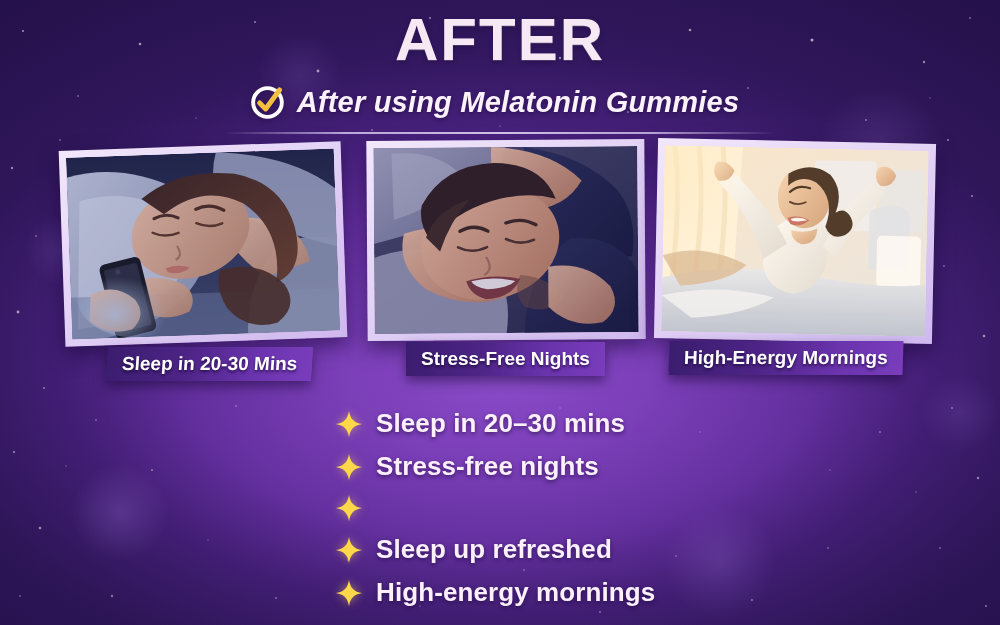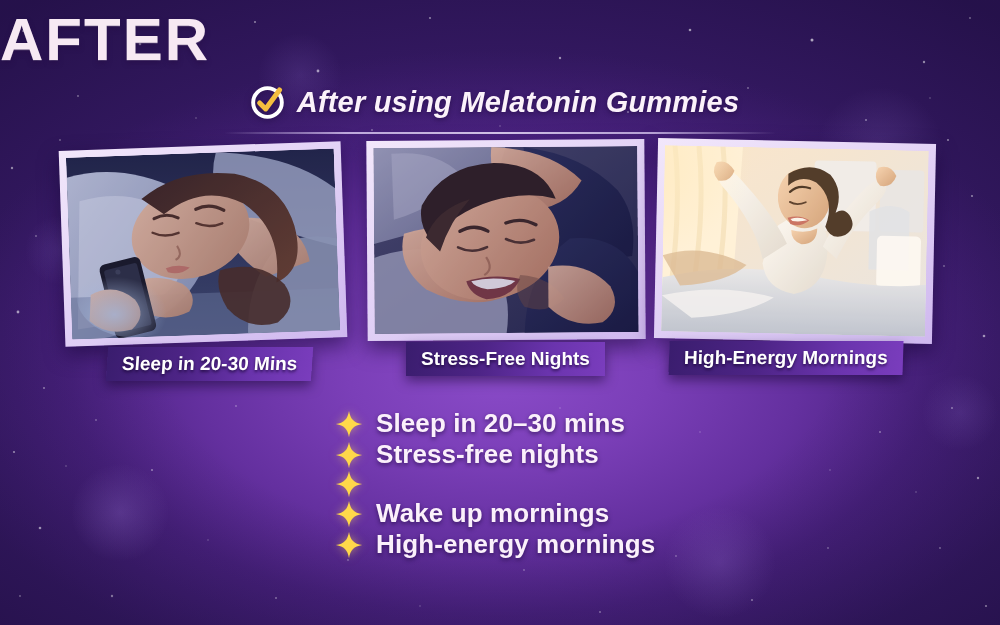--- a/index.html
+++ b/index.html
@@ -32,21 +32,21 @@
       radial-gradient(circle 90px at 88% 24%, rgba(180,140,250,.16), transparent 70%),
       radial-gradient(circle 60px at 30% 12%, rgba(170,130,240,.14), transparent 70%),
       radial-gradient(circle 80px at 72% 90%, rgba(190,150,255,.16), transparent 70%),
       radial-gradient(circle 50px at 6%  40%, rgba(170,135,245,.14), transparent 70%),
       radial-gradient(circle 55px at 96% 66%, rgba(175,140,245,.13), transparent 70%);
   }
 
   
   .title{
     position:absolute; top:8px; left:0; width:1000px;
-    text-align:left;
+    text-align:center;
     font-size:60px; font-weight:bold; letter-spacing:2px;
     color:#f7e9f3;
     text-shadow:0 3px 5px rgba(38,12,70,.55), 0 1px 0 rgba(255,255,255,.25);
     line-height:1.08;
   }
   .subrow{
     position:absolute; top:84px; left:0; width:988px;
     display:flex; align-items:center; justify-content:center; gap:11px;
   }
   .check-icon{ width:37px; height:37px; display:block; filter:drop-shadow(0 2px 3px rgba(30,10,60,.5)); }
@@ -80,21 +80,21 @@
     padding:7px 15px 8px 15px;
     background:linear-gradient(100deg,#3a1d6e 0%, #4d2486 38%, #6a34ad 72%, #7a3dbd 100%);
     box-shadow:0 5px 12px rgba(18,4,44,.5);
     white-space:nowrap;
     line-height:1;
   }
 
   
   .benefits{
     position:absolute; left:0; top:408px; width:1000px;
-    display:flex; flex-direction:column; align-items:center; gap:0;
+    display:flex; flex-direction:column; align-items:center; gap:12px;
   }
   .bitem{
     display:flex; align-items:center; gap:13px;
     width:330px;
   }
   .spark{ width:28px; height:28px; flex:0 0 28px; filter:drop-shadow(0 0 5px rgba(255,216,90,.55)); }
   .btext{
     font-size:26px; font-weight:bold; color:#fbf0fb;
     text-shadow:0 2px 4px rgba(32,10,64,.65);
     white-space:nowrap; letter-spacing:.1px;
@@ -362,21 +362,21 @@
     <div class="bitem">
       <svg class="spark" viewBox="0 0 32 32">
         <path d="M16 1 C17.6 10.4 21.6 14.4 31 16 C21.6 17.6 17.6 21.6 16 31 C14.4 21.6 10.4 17.6 1 16 C10.4 14.4 14.4 10.4 16 1 Z" fill="#ffd84a"></path>
       </svg>
     </div>
 
     <div class="bitem">
       <svg class="spark" viewBox="0 0 32 32">
         <path d="M16 1 C17.6 10.4 21.6 14.4 31 16 C21.6 17.6 17.6 21.6 16 31 C14.4 21.6 10.4 17.6 1 16 C10.4 14.4 14.4 10.4 16 1 Z" fill="#ffd84a"></path>
       </svg>
-      <span class="btext">Wake up mornings</span>
+      <span class="btext">Sleep up refreshed</span>
     </div>
 
     <div class="bitem">
       <svg class="spark" viewBox="0 0 32 32">
         <path d="M16 1 C17.6 10.4 21.6 14.4 31 16 C21.6 17.6 17.6 21.6 16 31 C14.4 21.6 10.4 17.6 1 16 C10.4 14.4 14.4 10.4 16 1 Z" fill="#ffd84a"></path>
       </svg>
       <span class="btext">High-energy mornings</span>
     </div>
 
   </div>

